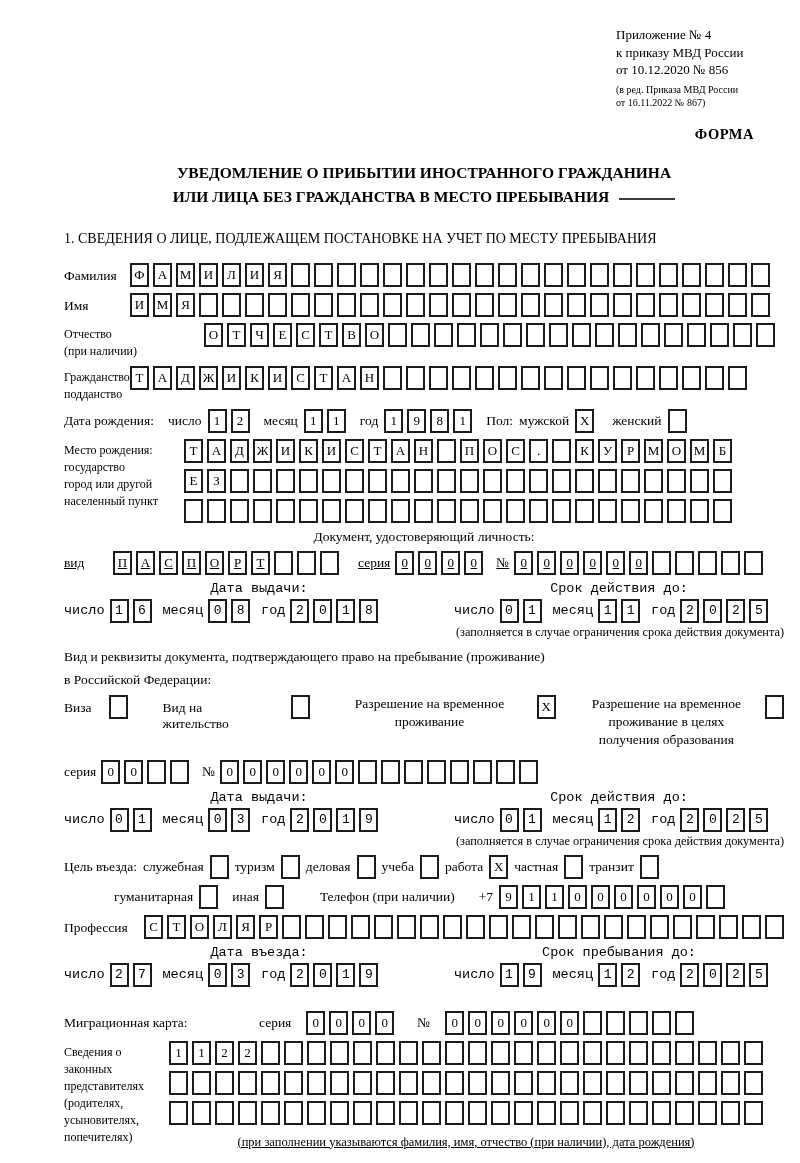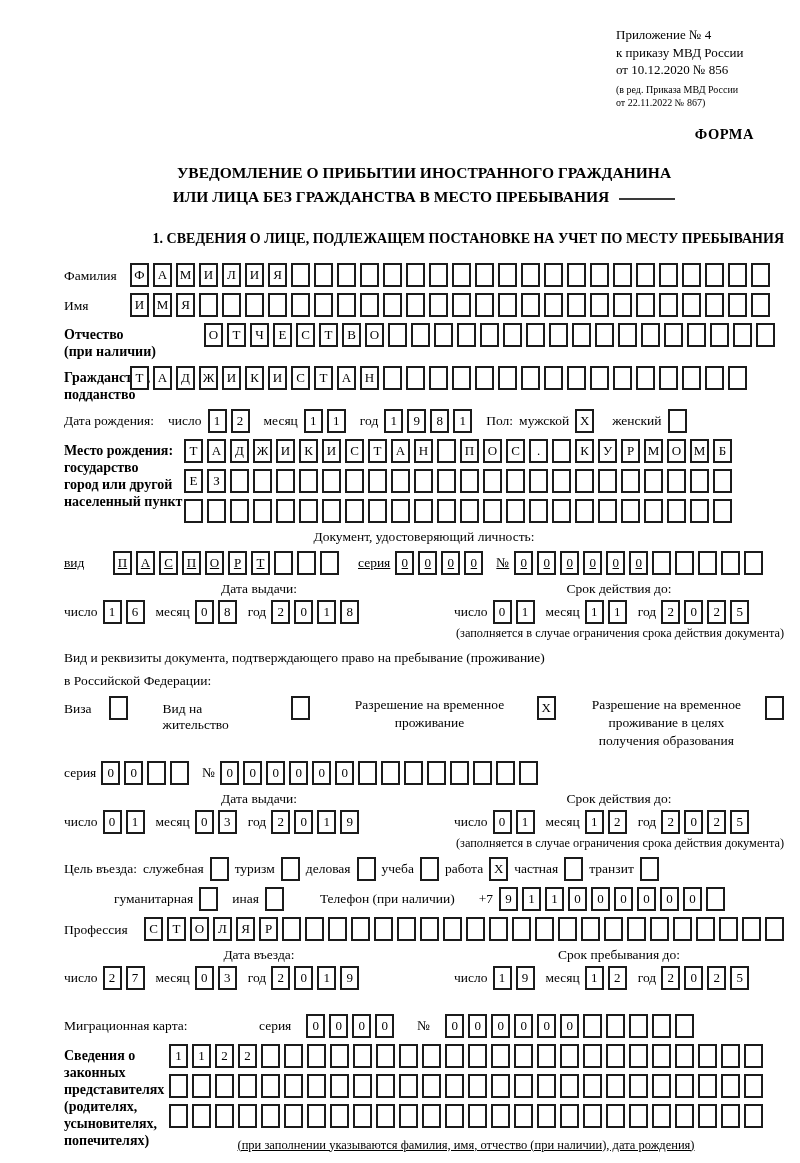--- a/index.html
+++ b/index.html
@@ -6,46 +6,46 @@
   body{width:800px;height:1163px;overflow:hidden;color:#000;
        font-family:"Liberation Serif","DejaVu Serif",serif;}
   .page{box-sizing:border-box;width:800px;height:1163px;padding:26px 16px 0 64px;}
 
   .appendix{margin-left:552px;font-size:13px;line-height:1.35;}
   .appendix .small{font-size:10px;font-family:Liberation Serif, serif;}
   .appendix .gap{margin-top:4px;}
   .forma{margin-top:16px;padding-right:30px;text-align:right;font-weight:bold;font-size:14.5px;letter-spacing:.5px;}
   .title{margin-top:18px;text-align:center;font-weight:bold;font-size:15.5px;line-height:1.55;}
   .blank{display:inline-block;width:56px;height:2px;background:#3a3a3a;margin-left:10px;vertical-align:2px;}
-  .section{margin:22px 0 16px 0;font-weight:bold;font-size:14px;text-align:right;}
+  .section{margin:22px 0 16px 0;font-weight:normal;font-size:14px;}
 
   .row{display:flex;align-items:flex-start;margin-bottom:6px;}
   .inline{align-items:center;}
   .lbl{font-size:13.5px;line-height:16px;padding-top:5px;flex:0 0 auto;}
-  .lbl2{font-size:14px;line-height:17px;flex:0 0 auto;padding-top:3px;font-weight:bold;}
+  .lbl2{font-size:12px;line-height:17px;flex:0 0 auto;padding-top:3px;}
   .w66{width:66px;}
   .w140{width:140px;}
   .w120{width:120px;}
   .w105{width:105px;}
   .cells{display:flex;gap:4px;flex:0 0 auto;}
   .cell{box-sizing:border-box;flex:0 0 auto;width:19px;height:24px;border:2px solid #1b1b1b;
         display:flex;align-items:center;justify-content:center;
         font-size:13px;line-height:1;background:#fff;}
   .stack{display:flex;flex-direction:column;gap:6px;}
 
   .mid{align-self:center;padding-top:0;}
   .ml8{margin-left:8px;}
   .ml12{margin-left:12px;}
   .ml14{margin-left:14px;}
   .ml18{margin-left:18px;}
   .ml30{margin-left:30px;}
 
   .doc-heading{text-align:center;font-weight:normal;font-size:13.5px;margin:4px 0 6px 0;}
 
-  .datecols{display:flex;margin-bottom:2px;}
+  .datecols{display:flex;margin-bottom:2px;font-family:Liberation Mono, monospace;}
   .datecol-left{width:390px;flex:0 0 auto;}
   .datecol-right{flex:1;}
   .date-head{text-align:center;font-size:13.5px;margin-bottom:3px;}
   .dategrp{display:flex;align-items:center;gap:5px;font-size:13.5px;}
   .dategrp .word{margin-left:6px;}
   .note{font-size:12.3px;text-align:right;margin:1px 0 6px 0;}
 
   .intro{font-size:13.5px;line-height:1.6;margin-bottom:2px;}
   .options{align-items:flex-start;margin-top:4px;margin-bottom:10px;}
   .optlbl{font-size:13.5px;padding-top:5px;}
@@ -59,21 +59,21 @@
 </head>
 <body>
 
 <div class="page">
 
   <div class="appendix">
     <div>Приложение № 4</div>
     <div>к приказу МВД России</div>
     <div>от 10.12.2020 № 856</div>
     <div class="small gap">(в ред. Приказа МВД России</div>
-    <div class="small">от 22.11.2022 № 867)</div>
+    <div class="small">от 16.11.2022 № 867)</div>
   </div>
 
   <div class="forma">ФОРМА</div>
 
   <div class="title">
     <div>УВЕДОМЛЕНИЕ О ПРИБЫТИИ ИНОСТРАННОГО ГРАЖДАНИНА</div>
     <div><span>ИЛИ ЛИЦА БЕЗ ГРАЖДАНСТВА В МЕСТО ПРЕБЫВАНИЯ</span><span class="blank"></span></div>
   </div>
 
   <div class="section">1. СВЕДЕНИЯ О ЛИЦЕ, ПОДЛЕЖАЩЕМ ПОСТАНОВКЕ НА УЧЕТ ПО МЕСТУ ПРЕБЫВАНИЯ</div>

